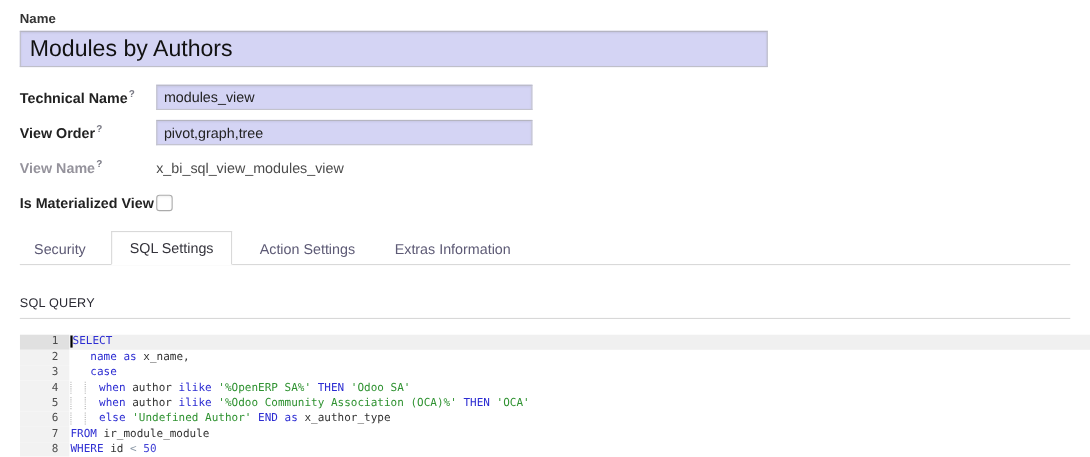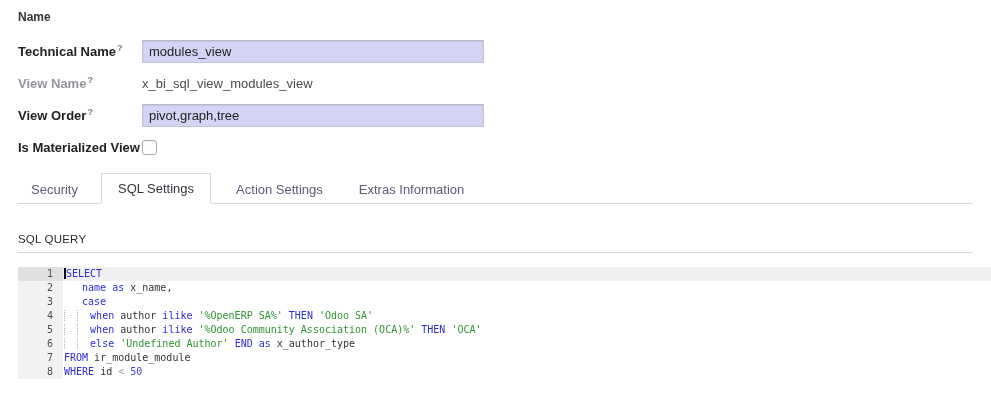--- a/index.html
+++ b/index.html
@@ -74,42 +74,43 @@
   .tok-tx { color: #333; }
   .tok-g { border-left: 1px dotted #b3b3b3; }
   .tok-cur { border-left: 2px solid #000; }
 </style>
 </head>
 <body>
 
 <div class="page">
 
   <div class="name-label">Name</div>
+  <input class="name-input" type="text" value="Modules by Authors" style="">
 
   <div class="fields">
 
     <div class="field-row">
       <div class="field-label">
         <span>Technical Name</span><sup>?</sup>
       </div>
       <input class="text-input" type="text" value="modules_view" style="">
     </div>
 
     <div class="field-row">
+      <div class="field-label">
+        <span>View Order</span><sup>?</sup>
+      </div>
+      <input class="text-input" type="text" value="pivot,graph,tree" style="">
+    </div>
+
+    <div class="field-row">
       <div class="field-label muted">
         <span>View Name</span><sup>?</sup>
       </div>
       <div class="readonly-value">x_bi_sql_view_modules_view</div>
-    </div>
-
-    <div class="field-row">
-      <div class="field-label">
-        <span>View Order</span><sup>?</sup>
-      </div>
-      <input class="text-input" type="text" value="pivot,graph,tree" style="">
     </div>
 
     <div class="field-row">
       <div class="field-label">Is Materialized View</div>
       <input class="checkbox" type="checkbox" style="">
     </div>
 
   </div>
 
   <div class="tabs">

